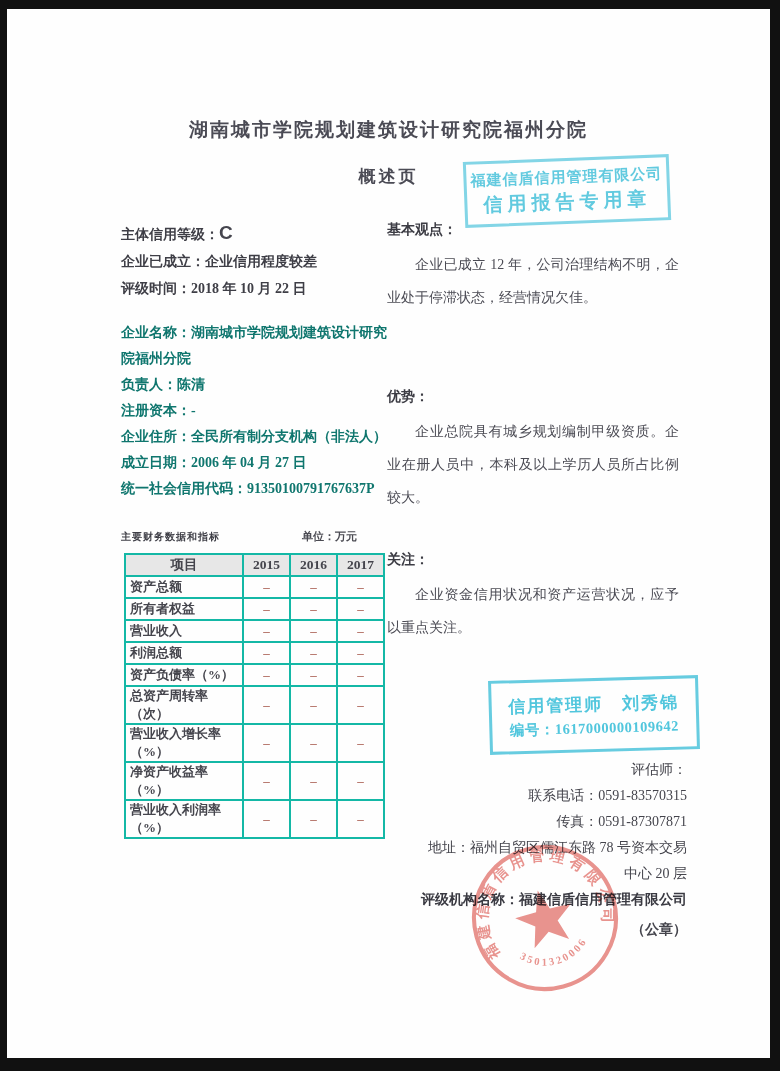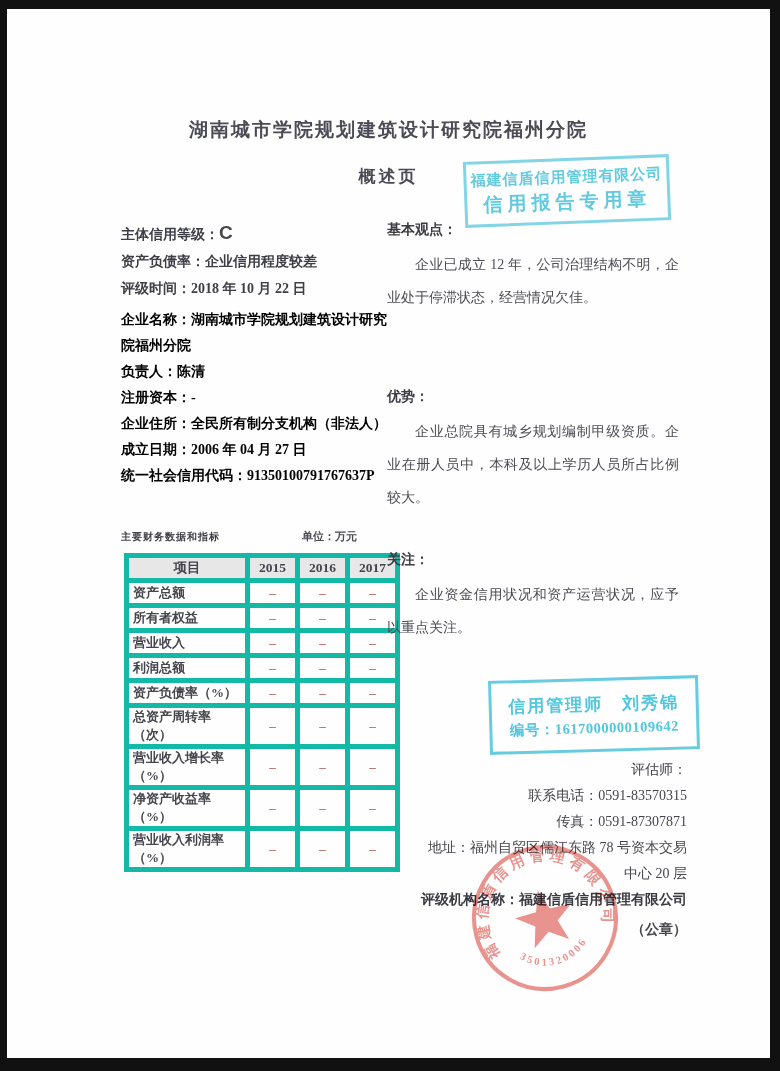--- a/index.html
+++ b/index.html
@@ -29,29 +29,29 @@
     transform:rotate(-2.2deg);
     display:flex;flex-direction:column;justify-content:center;align-items:center;
     color:rgba(90,200,222,.95);mix-blend-mode:multiply;background:rgba(255,255,255,0);
   }
   .stamp-top .l1{font-size:15px;font-weight:700;letter-spacing:1px;white-space:nowrap;}
   .stamp-top .l2{font-size:19px;font-weight:700;letter-spacing:5px;white-space:nowrap;margin-top:2px;}
   
   .rating{left:114px;top:210px;width:270px;font-size:14px;font-weight:700;color:#3e3e46;}
   .rating .line{line-height:27px;white-space:nowrap;}
   .rating .grade{font-family:"Liberation Sans","DejaVu Sans",sans-serif;font-size:19px;font-weight:700;color:#45454e;}
-  .company{left:114px;top:298px;width:272px;font-size:14px;font-weight:700;color:#000000;line-height:26px;}
+  .company{left:114px;top:311px;width:272px;font-size:14px;font-weight:700;color:#0f766e;line-height:26px;}
   .fin-head{left:114px;top:517px;width:236px;}
   .fin-title{font-size:10px;font-weight:700;color:#3e3e46;letter-spacing:1px;}
   .fin-unit{position:absolute;right:0;top:3px;font-size:11px;font-weight:600;color:#4a4a52;}
   table.fin{
     position:absolute;left:117px;top:544px;border-collapse:collapse;
     font-size:13px;color:#45454d;table-layout:fixed;
   }
-  table.fin th,table.fin td{border:5px solid #14b8a6;padding:0 4px;height:20px;}
+  table.fin th,table.fin td{border:2px solid #14b8a6;padding:0 4px;height:20px;}
   table.fin th{background:#e7e7e7;font-weight:700;font-size:13.5px;text-align:center;}
   table.fin td.item-cell{width:108px;text-align:left;font-weight:600;}
   table.fin td.val-cell,table.fin th.year{width:37px;text-align:center;}
   table.fin td.val-cell{color:#b06a5f;font-weight:700;}
   
   .opinion{left:380px;width:292px;font-size:14px;color:#4b4b54;}
   .opinion .hd{font-weight:700;color:#3c3c44;line-height:24px;}
   .opinion .tx{margin-top:6px;line-height:33px;text-indent:2em;text-align:justify;}
   .op-0{top:209px;} .op-1{top:376px;} .op-2{top:539px;}
   
@@ -87,21 +87,21 @@
   <div class="abs stamp-top">
     <div class="l1">福建信盾信用管理有限公司</div>
     <div class="l2">信用报告专用章</div>
   </div>
 
   <div class="abs rating">
     <div class="line">
       <span>主体信用等级：</span><span class="grade">C</span>
     </div>
     <div class="line">
-      <span>资产负债率：</span><span>企业信用程度较差</span>
+      <span>企业已成立：</span><span>企业信用程度较差</span>
     </div>
     <div class="line">
       <span>评级时间：</span><span>2018 年 10 月 22 日</span>
     </div>
   </div>
 
   <div class="abs company">
       <div><span>企业名称：</span><span>湖南城市学院规划建筑设计研究院福州分院</span></div>
       <div><span>负责人：</span><span>陈清</span></div>
       <div><span>注册资本：</span><span>-</span></div>

